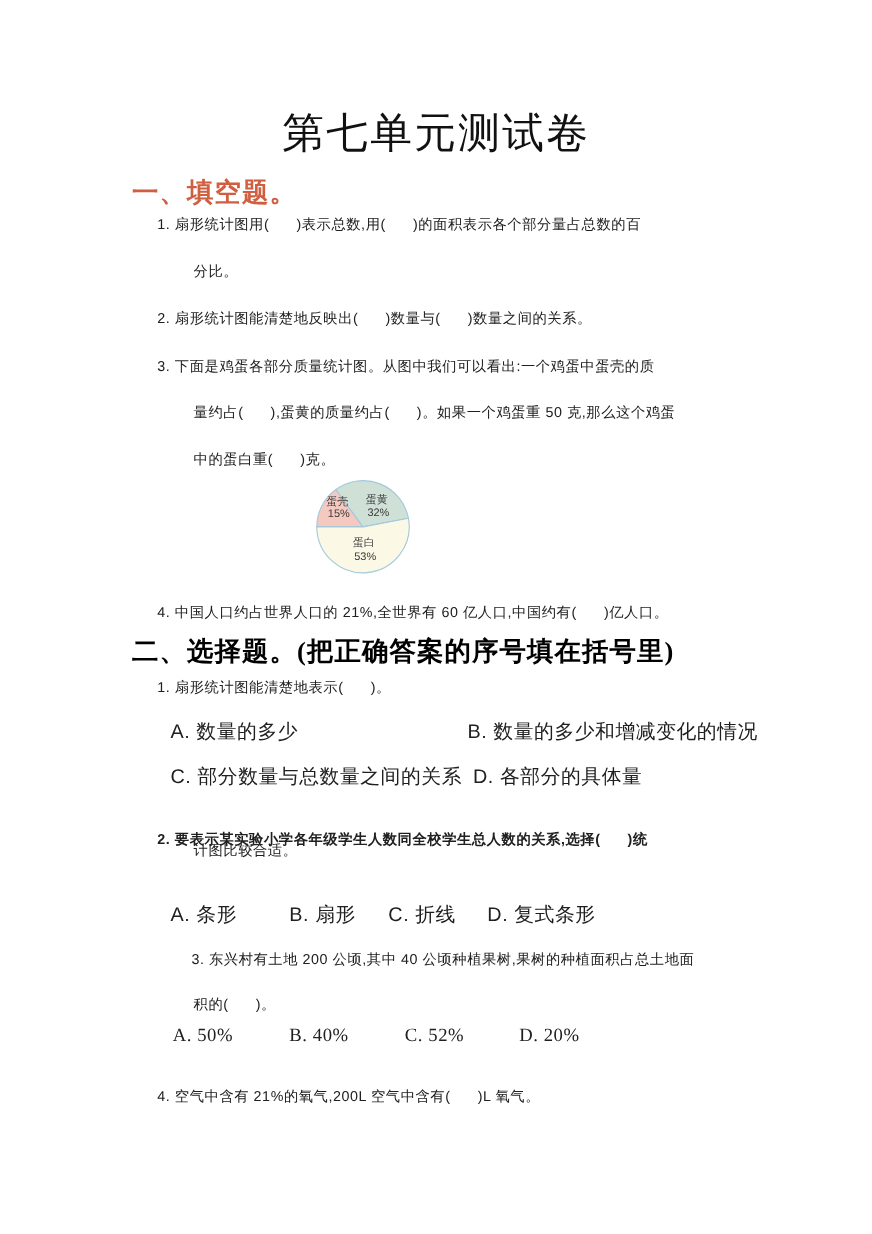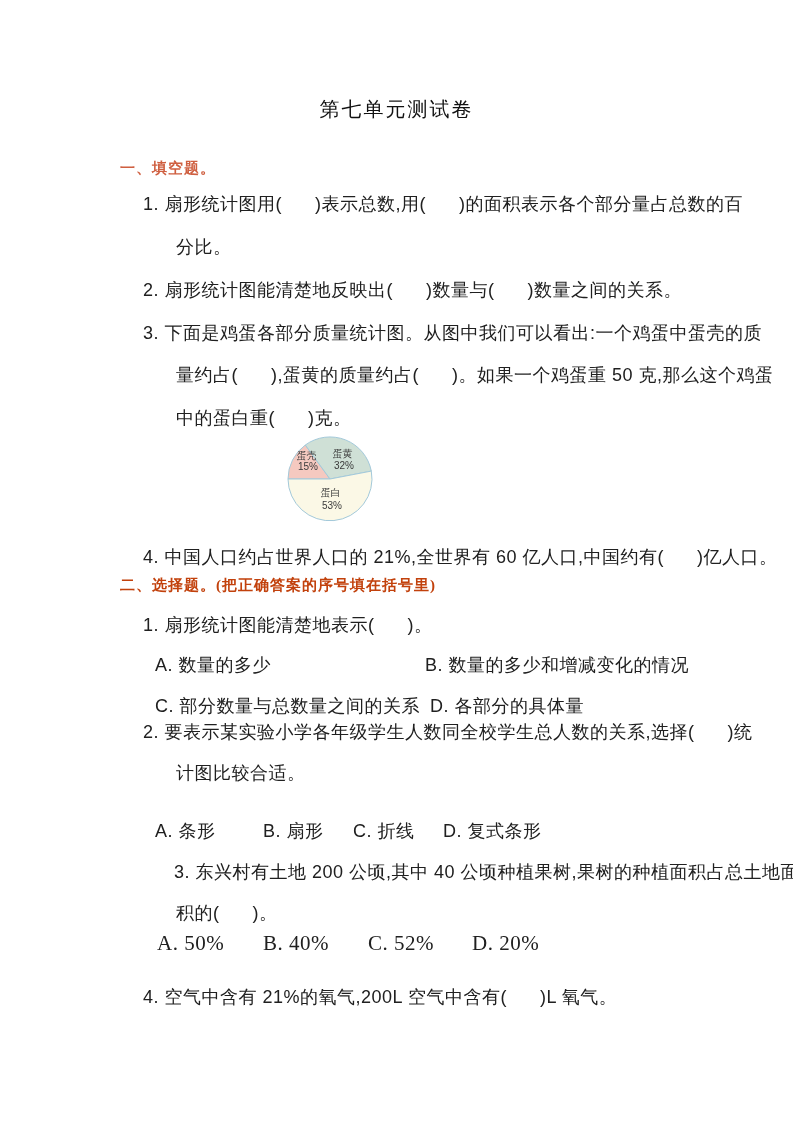--- a/index.html
+++ b/index.html
@@ -4,32 +4,32 @@
 <style>
   html,body{margin:0;padding:0;}
   body{
     width:793px;height:1122px;background:#ffffff;position:relative;
     font-family:"Liberation Sans","DejaVu Sans",sans-serif;color:#202020;
     overflow:hidden;
   }
   .abs{position:absolute;white-space:pre;}
   .title{
     font-family:"Liberation Serif","DejaVu Serif",serif;
-    font-size:20px;font-weight:400;letter-spacing:2px;color:#111;
+    font-size:38px;font-weight:400;letter-spacing:2px;color:#111;
     left:50%;transform:translateX(-50%);top:96px;
   }
   .section-heading{
     font-family:"Liberation Serif","DejaVu Serif",serif;
-    font-size:15px;letter-spacing:1px;font-weight:600;
+    font-size:24px;letter-spacing:1px;font-weight:600;
   }
-  .body-line{font-size:18px;line-height:24px;letter-spacing:0.5px;font-weight:500;}
+  .body-line{font-size:13px;line-height:24px;letter-spacing:0.5px;font-weight:500;}
   .num-line{left:143px;}
   .cont-line{left:176px;}
   .opt{font-size:18px;font-weight:500;letter-spacing:0.5px;}
-  .opt-serif{font-family:"Liberation Serif","DejaVu Serif",serif;font-weight:400;font-size:21px;}
+  .opt-serif{font-family:"Liberation Serif","DejaVu Serif",serif;font-weight:400;font-size:17px;}
   .pie-wrap{position:absolute;left:287px;top:436px;width:86px;height:86px;}
   .pie-wrap svg{display:block;}
   .pie-wrap path{stroke-width:1;stroke-linejoin:round;}
   .pie-label{font-family:"Liberation Sans","DejaVu Sans",sans-serif;font-size:10px;fill:#3a3a3a;text-anchor:middle;}
 </style>
 </head>
 <body>
 
 <div class="abs title">第七单元测试卷</div>
 
@@ -59,29 +59,29 @@
     </text>
     <text class="pie-label">
       <tspan x="45" y="60">蛋白</tspan>
       <tspan x="45" y="73">53%</tspan>
     </text>
   </svg>
 </div>
 
 <div class="abs body-line num-line" style="top:545px;">4. 中国人口约占世界人口的 21%,全世界有 60 亿人口,中国约有(      )亿人口。</div>
 
-<div class="abs section-heading" style="left:120px;top:576px;color:#c2410c;">二、选择题。(把正确答案的序号填在括号里)</div>
+<div class="abs section-heading" style="left:120px;top:576px;color:#000000;">二、选择题。(把正确答案的序号填在括号里)</div>
 
 <div class="abs body-line num-line" style="top:613px;">1. 扇形统计图能清楚地表示(      )。</div>
 <div class="abs opt" style="left:155px;top:653px;">A. 数量的多少</div>
 <div class="abs opt" style="left:425px;top:653px;">B. 数量的多少和增减变化的情况</div>
 <div class="abs opt" style="left:155px;top:694px;">C. 部分数量与总数量之间的关系</div>
 <div class="abs opt" style="left:430px;top:694px;text-align:center;">D. 各部分的具体量</div>
 
-<div class="abs body-line num-line" style="top:720px;">2. 要表示某实验小学各年级学生人数同全校学生总人数的关系,选择(      )统</div>
+<div class="abs body-line num-line" style="top:751px;font-weight:bold;">2. 要表示某实验小学各年级学生人数同全校学生总人数的关系,选择(      )统</div>
 <div class="abs body-line cont-line" style="top:761px;">计图比较合适。</div>
 <div class="abs opt" style="left:155px;top:819px;">A. 条形</div>
 <div class="abs opt" style="left:263px;top:819px;">B. 扇形</div>
 <div class="abs opt" style="left:353px;top:819px;">C. 折线</div>
 <div class="abs opt" style="left:443px;top:819px;">D. 复式条形</div>
 
 <div class="abs body-line num-line" style="top:860px;margin-left:31px;">3. 东兴村有土地 200 公顷,其中 40 公顷种植果树,果树的种植面积占总土地面</div>
 <div class="abs body-line cont-line" style="top:901px;">积的(      )。</div>
 <div class="abs opt opt-serif" style="left:157px;top:931px;">A. 50%</div>
 <div class="abs opt opt-serif" style="left:263px;top:931px;">B. 40%</div>

